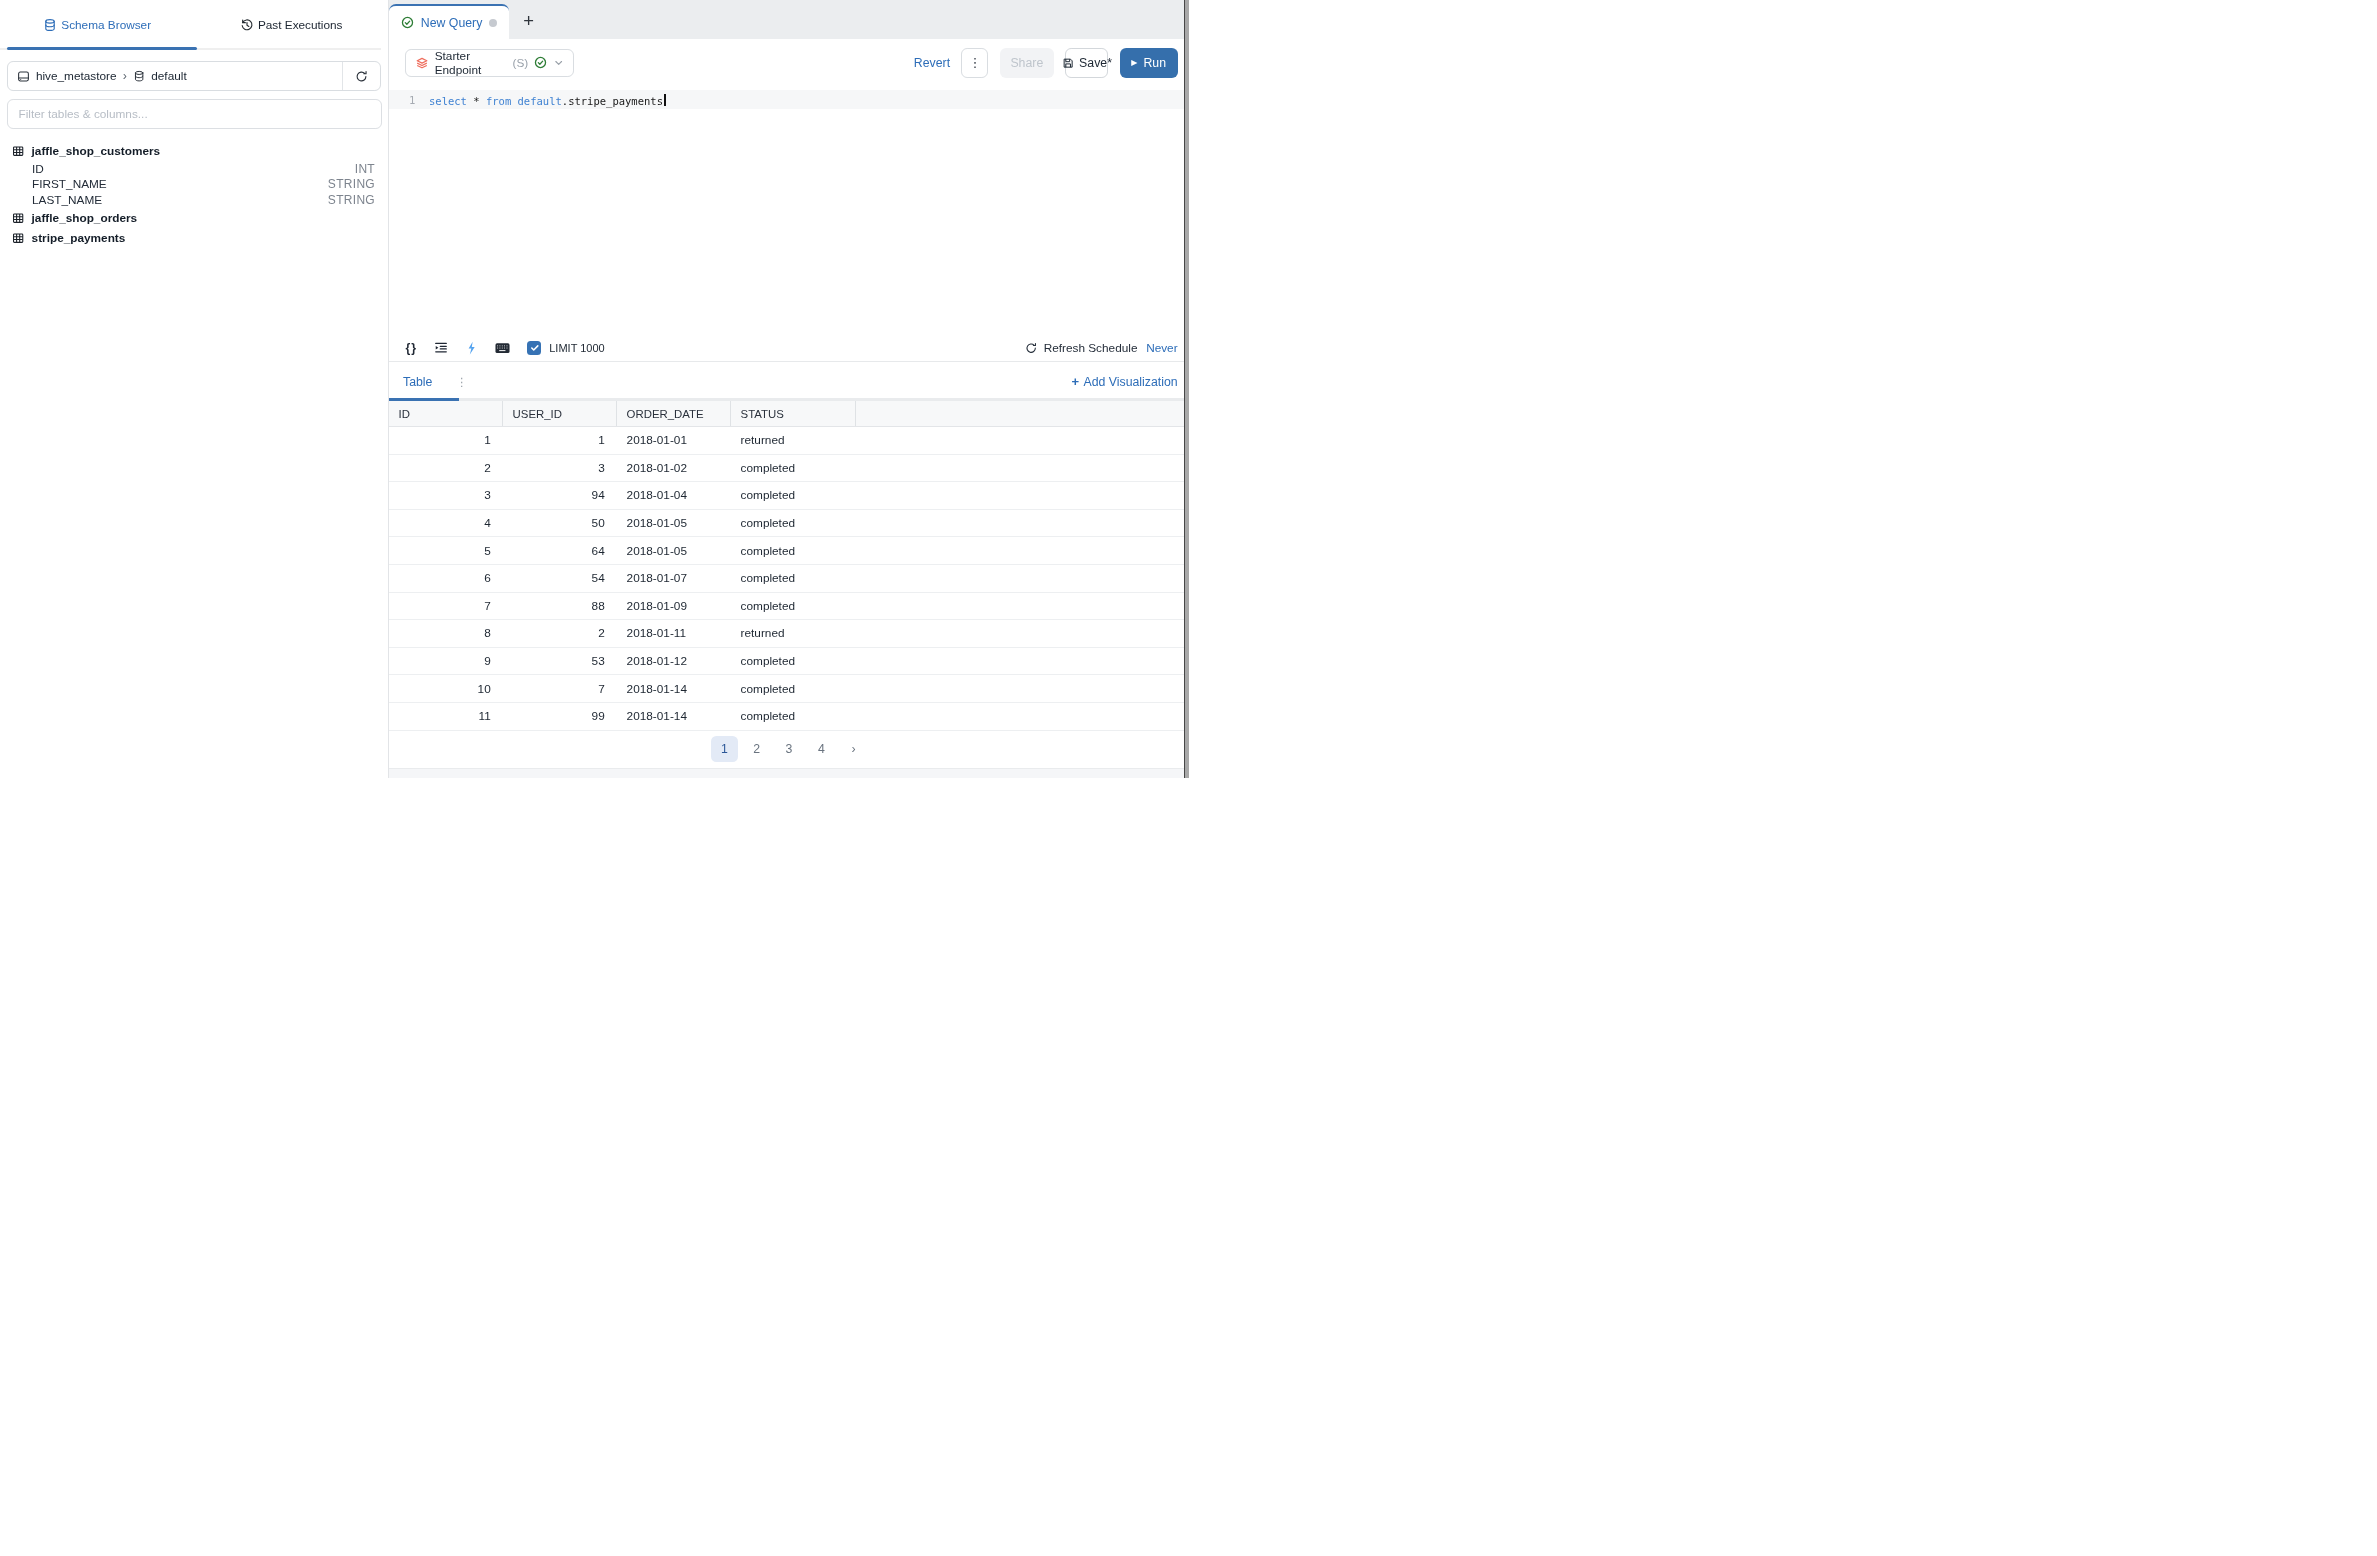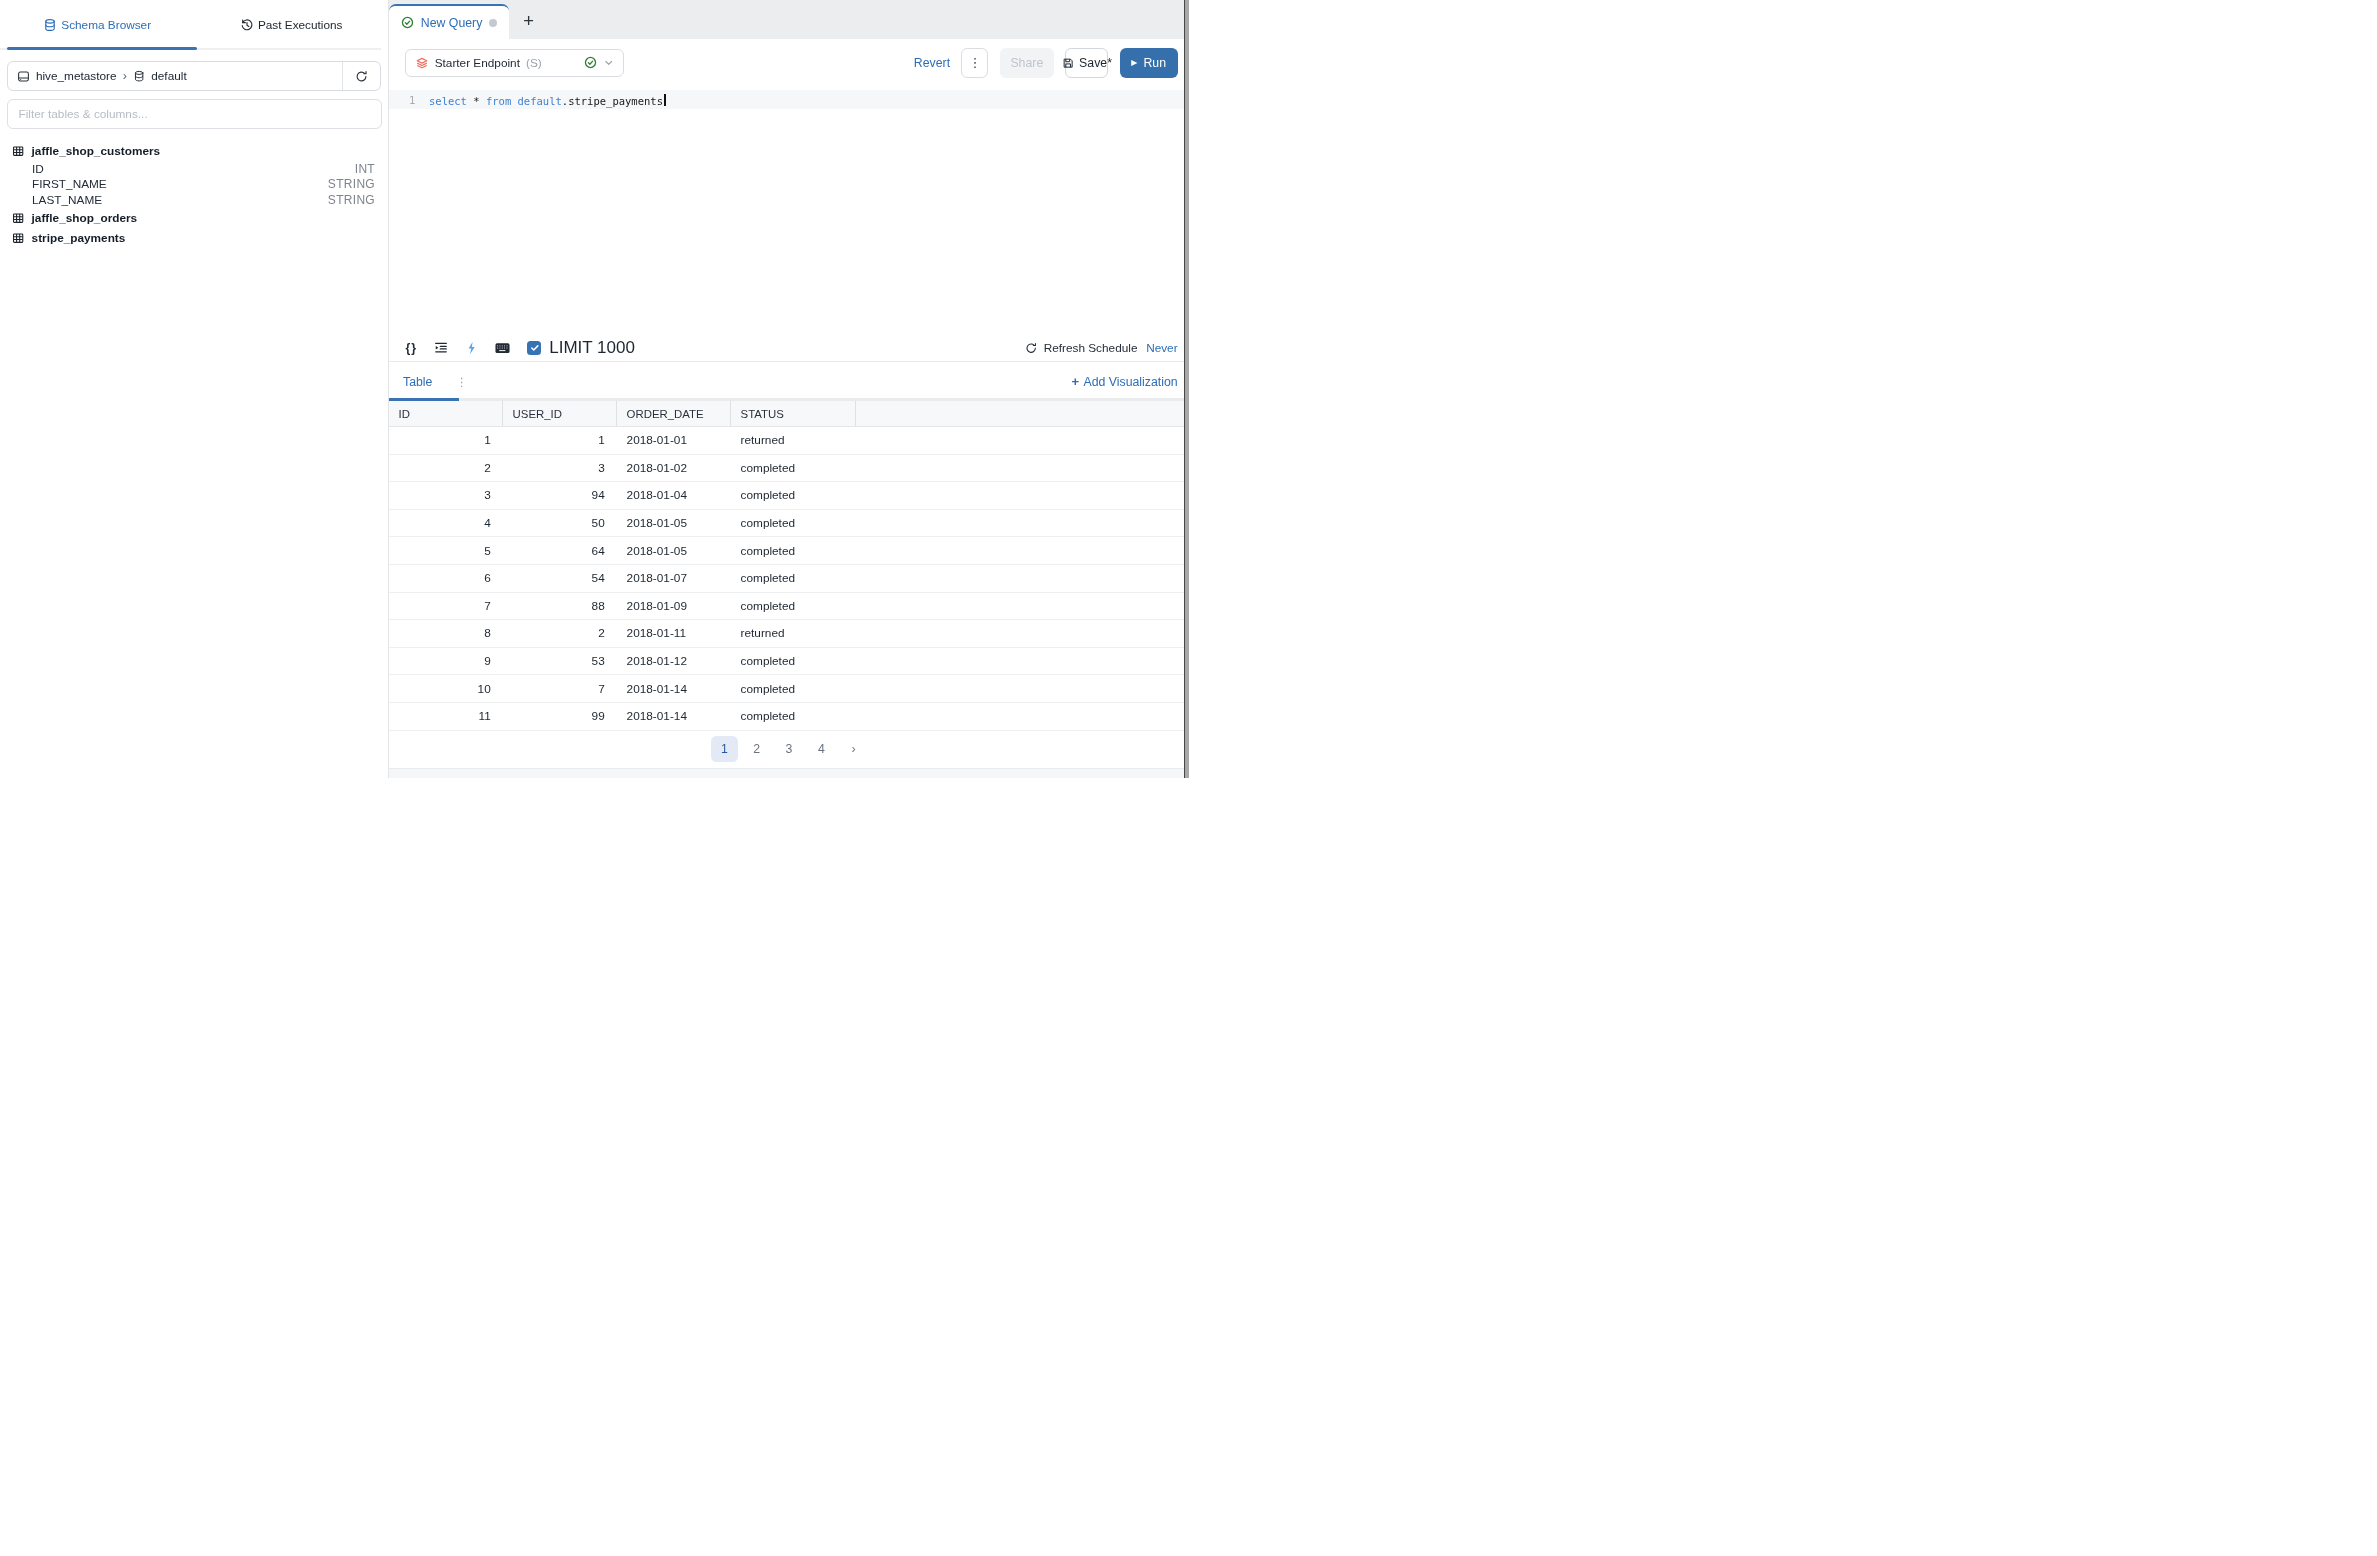--- a/index.html
+++ b/index.html
@@ -35,21 +35,21 @@
 
   
   .main { flex:1; display:flex; flex-direction:column; position:relative; background:#fff; }
   .tabbar { height:39px; background:#ebedef; display:flex; }
   .query-tab { margin-top:4.4px; width:120px; background:#fff; border-top:2.6px solid #3a72b2; border-radius:7px 7px 0 0; display:flex; align-items:center; justify-content:center; gap:7px; cursor:pointer; }
   .query-tab .qlabel { font-size:12.3px; color:#2d6db8; }
   .unsaved-dot { width:7.9px; height:7.9px; border-radius:50%; background:#c6cad0; }
   .plus-tab { width:39px; display:flex; align-items:center; justify-content:center; font-size:18.4px; color:#2f353c; cursor:pointer; padding-top:3.5px; }
 
   .toolbar { height:48px; display:flex; align-items:center; padding:0 11.4px 0 15.8px; background:#fff; }
-  .endpoint { width:219px; height:28px; border:0.9px solid #d9dde1; border-radius:6.1px; display:flex; align-items:center; padding:0 8.8px; gap:6.1px; cursor:pointer; }
+  .endpoint { width:169px; height:28px; border:0.9px solid #d9dde1; border-radius:6.1px; display:flex; align-items:center; padding:0 8.8px; gap:6.1px; cursor:pointer; }
   .ep-name { font-size:11.8px; color:#1d2733; }
   .ep-size { font-size:11.8px; color:#9aa2ab; }
   .ep-right { margin-left:auto; display:flex; align-items:center; gap:5.3px; }
   .actions { margin-left:auto; display:flex; align-items:center; gap:11.4px; }
   .link { color:#2d6db8; font-size:12.3px; cursor:pointer; }
   .btn { height:30px; border-radius:6.1px; display:flex; align-items:center; justify-content:center; font-size:12.3px; cursor:pointer; background:#fff; }
   .btn-kebab { width:27px; border:0.9px solid #d9dde1; color:#39414b; font-size:13px; }
   .btn-share { width:54px; background:#f2f3f5; color:#bfc5cc; cursor:default; }
   .btn-save { width:43px; border:0.9px solid #d3d7db; color:#1d2733; gap:5.3px; }
   .btn-run { width:58px; background:#356fac; color:#fff; gap:6.1px; }
@@ -61,21 +61,21 @@
   .code-line { position:absolute; top:7px; left:40px; font-size:10.5px; color:#1a1a1a; white-space:pre; }
   .tok-keyword { color:#3f82d2; }
   .tok-plain { color:#1a1a1a; }
   .cursor { display:inline-block; width:1.8px; height:12.3px; background:#111; vertical-align:-1.8px; margin-left:0.9px; }
 
   .editor-toolbar { height:27px; display:flex; align-items:center; padding:0 11.4px 0 16.6px; border-bottom:0.9px solid #e7e9eb; }
   .etb-icon { display:flex; align-items:center; justify-content:center; cursor:pointer; color:#1f2733; }
   .braces { font-size:12.3px; font-weight:bold; letter-spacing:0.9px; margin-right:17.5px; color:#1f2733; }
   .mr20 { margin-right:17.5px; }
   .limit-check { width:14px; height:14px; border-radius:3.5px; background:#3672b4; display:flex; align-items:center; justify-content:center; margin-right:7.9px; cursor:pointer; }
-  .limit-label { font-size:17px; color:#1d2631; }
+  .limit-label { font-size:11px; color:#1d2631; }
   .sched { margin-left:auto; display:flex; align-items:center; gap:6.1px; font-size:11.8px; color:#252e3a; }
   .sched .never { color:#2d6db8; margin-left:2.6px; cursor:pointer; }
 
   .results-bar { height:39px; position:relative; display:flex; align-items:center; padding:0 11.4px 0 14px; }
   .rtab { font-size:12.3px; color:#2d6db8; cursor:pointer; }
   .rkebab { margin-left:23.6px; color:#9aa1a9; font-size:11.4px; cursor:pointer; }
   .addviz { margin-left:auto; color:#2d6db8; font-size:12.3px; display:flex; align-items:center; gap:4.4px; cursor:pointer; }
   .addviz .plus { font-weight:bold; font-size:13px; }
   .rtrack { position:absolute; bottom:0; left:0; right:0; height:2.6px; background:#e9ebed; }
   .rtrack-active { position:absolute; bottom:0; left:0; width:70px; height:2.6px; background:#3a72b2; }

